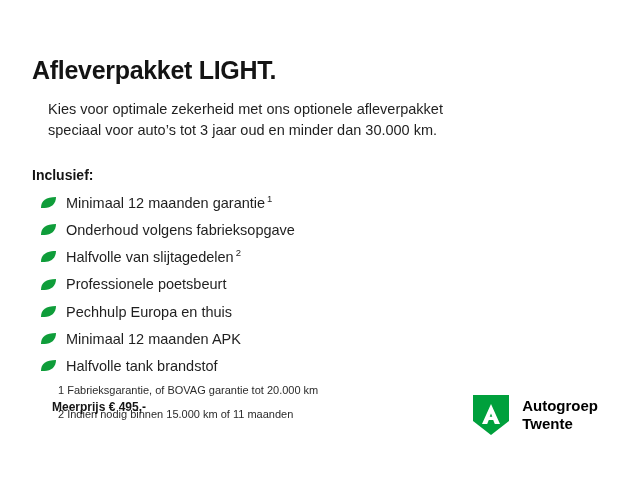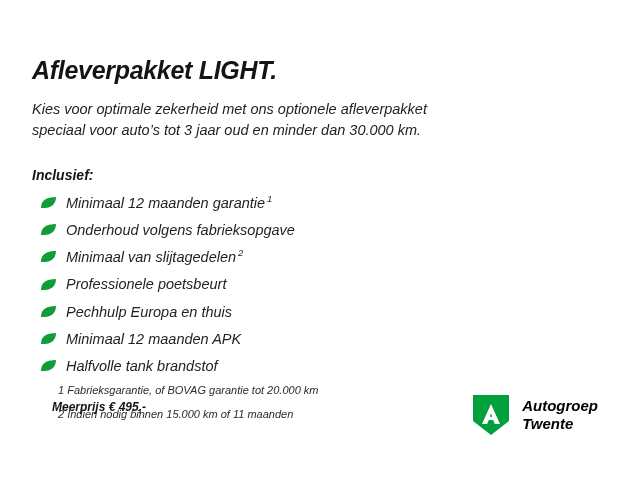--- a/index.html
+++ b/index.html
@@ -13,35 +13,34 @@
     font-family: "Liberation Sans", sans-serif;
     color: #1a1a1a;
     overflow: hidden;
   }
   .page {
     position: relative;
     width: 640px;
     height: 368px;
     box-sizing: border-box;
     padding: 56px 32px 0 32px;
-    font-style: italic;
   }
   .title {
     font-size: 25px;
     font-weight: bold;
     letter-spacing: -0.3px;
     color: #141414;
     margin: 0 0 14px 0;
     line-height: 1.15;
   }
   .intro {
     font-size: 14.5px;
     line-height: 1.45;
     color: #1f1f1f;
-    margin: 0 0 26px 0;
+    margin: 0 0 26px 16px;
     max-width: 500px;
   }
   .intro-line {
     display: block;
   }
   .incl-label {
     font-size: 14px;
     font-weight: bold;
     color: #141414;
     margin: 0 0 10px 0;
@@ -145,21 +144,21 @@
           </svg>
       </span>
       <span class="item-text"><span>Onderhoud volgens fabrieksopgave</span><sup></sup></span>
     </li>
     <li>
       <span class="bullet">
         <svg width="17" height="13" viewBox="0 0 17 13">
             <path d="M1 11.5C1 5 6 1 16 1c0 7-5 11-11.5 11H1z" fill="#0f9d3a"></path>
           </svg>
       </span>
-      <span class="item-text"><span>Minimaal van slijtagedelen</span><sup>2</sup></span>
+      <span class="item-text"><span>Halfvolle van slijtagedelen</span><sup>2</sup></span>
     </li>
     <li>
       <span class="bullet">
         <svg width="17" height="13" viewBox="0 0 17 13">
             <path d="M1 11.5C1 5 6 1 16 1c0 7-5 11-11.5 11H1z" fill="#0f9d3a"></path>
           </svg>
       </span>
       <span class="item-text"><span>Professionele poetsbeurt</span><sup></sup></span>
     </li>
     <li>

